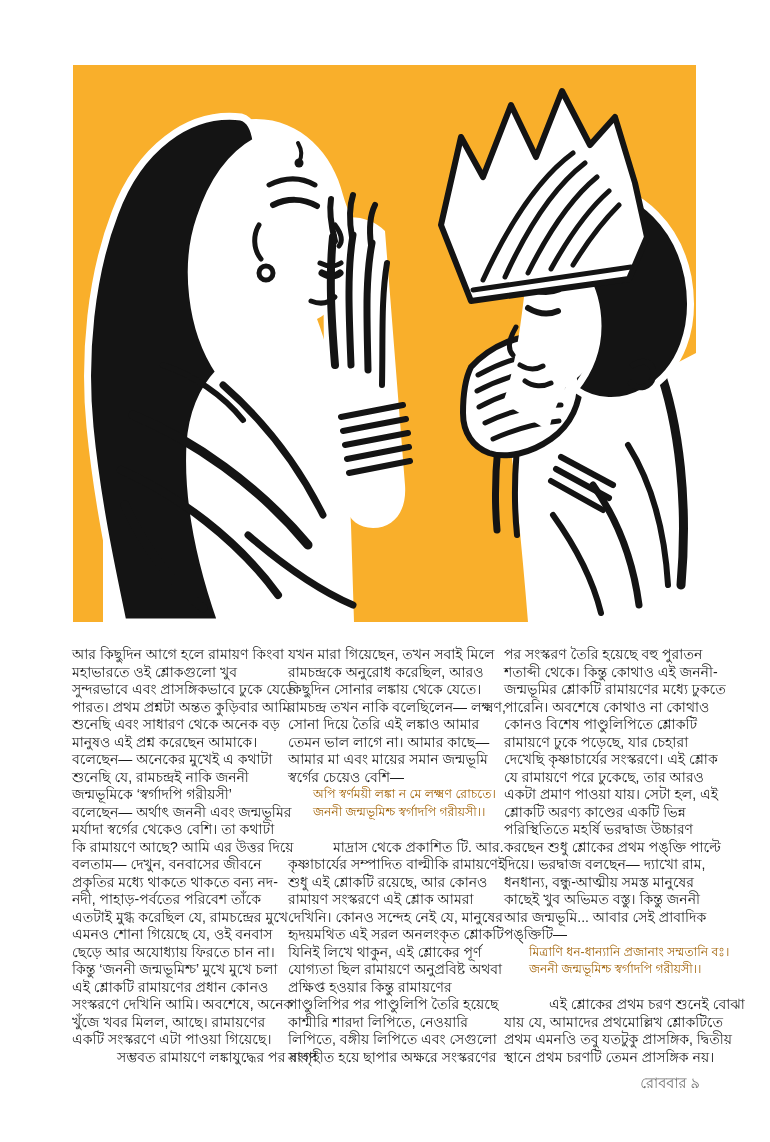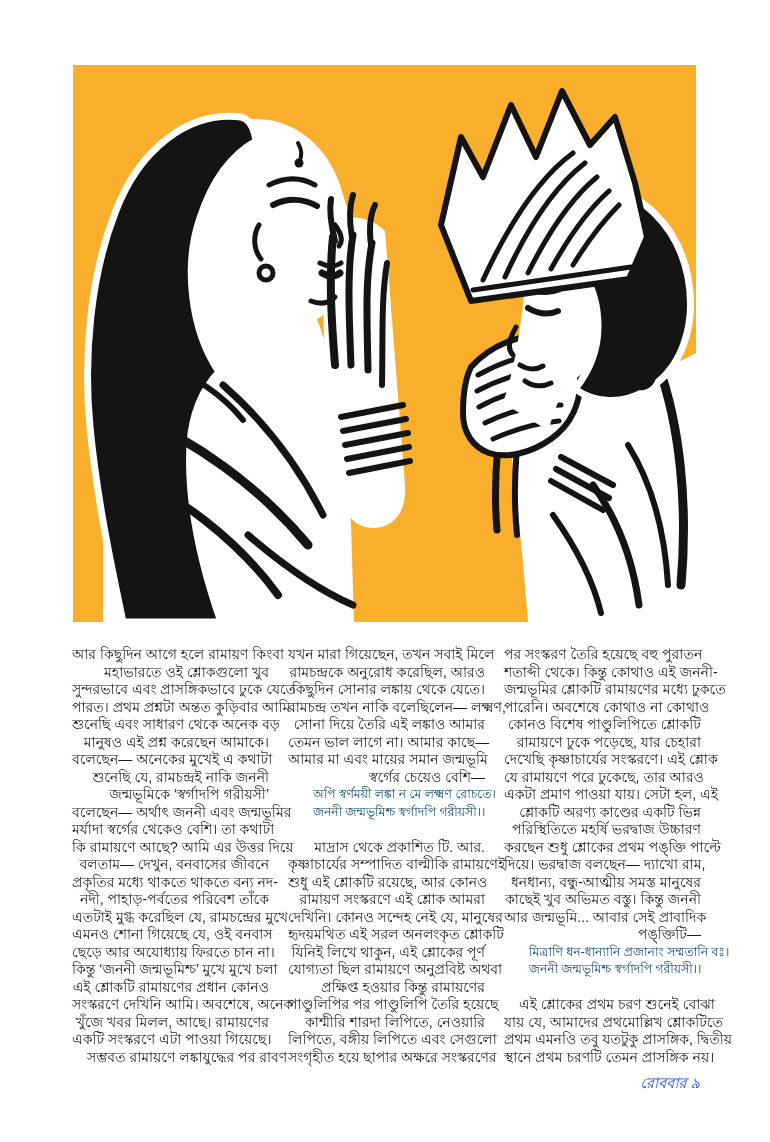--- a/index.html
+++ b/index.html
@@ -9,31 +9,31 @@
     color:#1c1c1c;overflow:hidden;
   }
   .illustration{
     position:absolute;left:73px;top:65px;width:623px;height:557px;
   }
   .illustration svg{display:block;width:100%;height:100%;}
   .text-block{
     position:absolute;left:72px;top:646px;width:628px;
     display:flex;gap:19px;
   }
-  .col{width:197px;flex:0 0 197px;text-align:right;}
+  .col{width:197px;flex:0 0 197px;}
   .line{
     font-size:14px;line-height:17.5px;white-space:nowrap;
     letter-spacing:0;color:#1c1c1c;
   }
-  .line.indent{padding-left:15px;}
-  .line.verse{font-size:12.3px;padding-left:25px;color:#0c4a6e;}
+  .line.indent{padding-left:45px;}
+  .line.verse{font-size:12.3px;padding-left:25px;color:#a16207;}
   .line.gap{height:17.5px;}
   .footer{
     position:absolute;left:72px;top:1072px;width:628px;
-    text-align:right;font-size:14.5px;color:#1d4ed8;font-style:italic;
+    text-align:right;font-size:14.5px;color:#737373;
   }
 </style>
 </head>
 <body>
 
 <div class="illustration">
   <svg viewBox="0 0 623 557" aria-hidden="true">
     <rect x="0" y="0" width="623" height="557" fill="#F9AF2B"></rect>
 
     <g>

